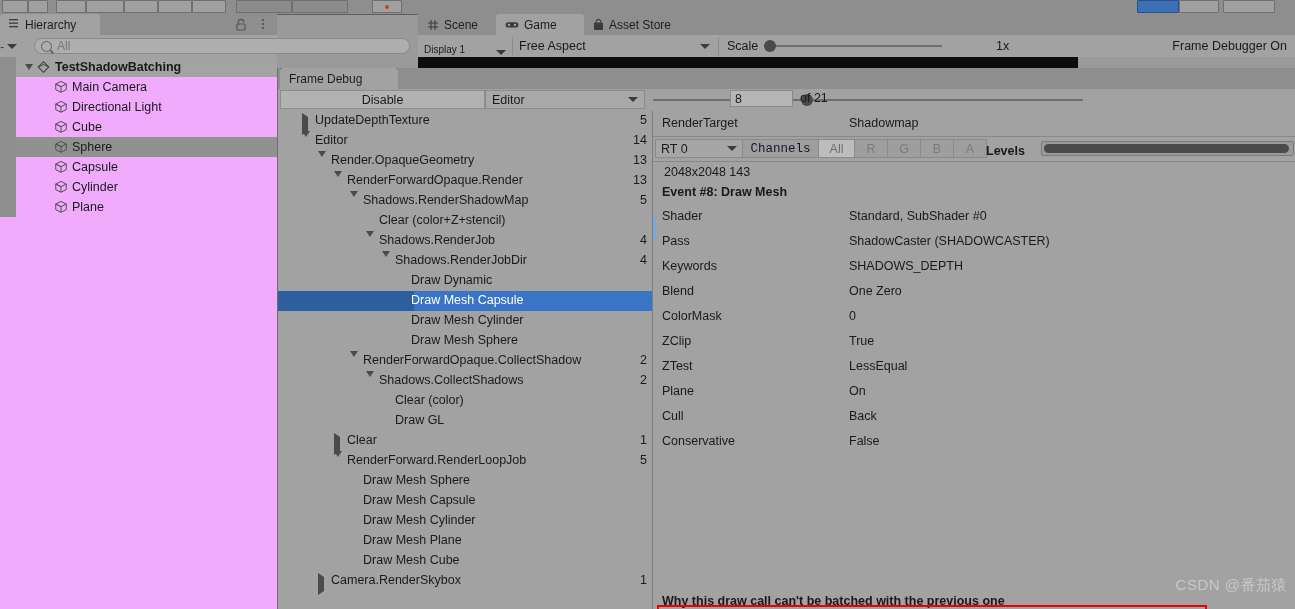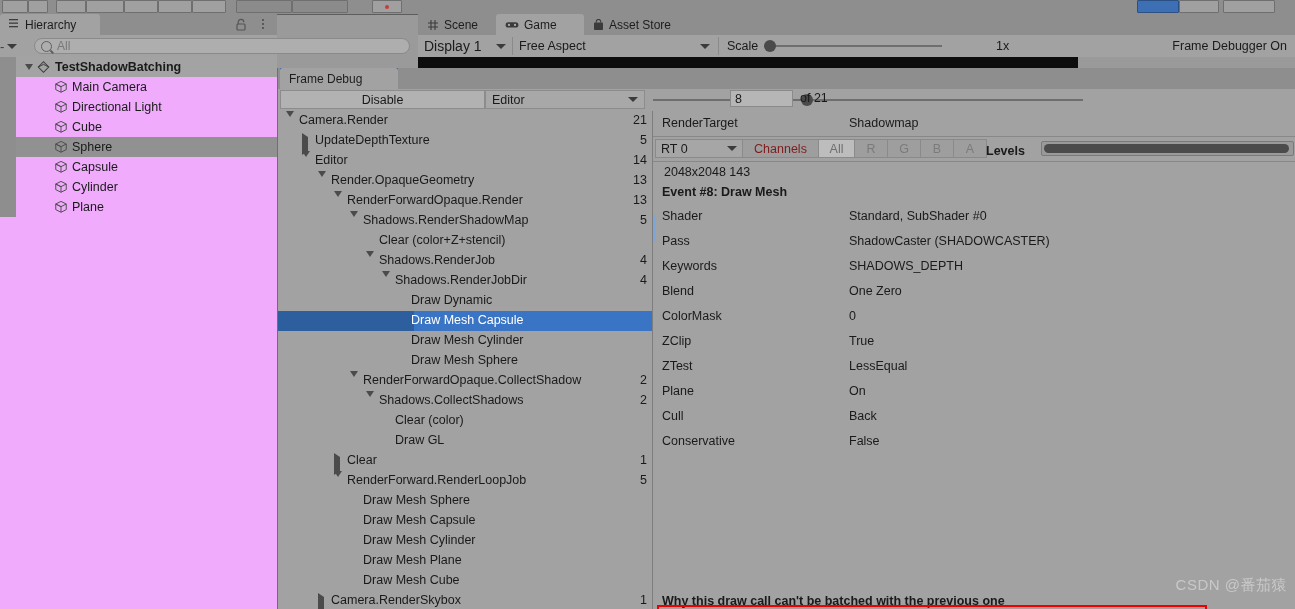--- a/index.html
+++ b/index.html
@@ -151,21 +151,21 @@
 
   #rt-bar { position:absolute; left:0; top:25px; width:643px; height:24px;
             background:#a2a2a2; border-top:1px solid #888; border-bottom:1px solid #888; }
   #rt-dropdown { position:absolute; left:2px; top:2px; width:88px; height:19px;
      background:#a6a6a6; border:1px solid #8a8a8a; box-sizing:border-box;
      display:flex; align-items:center; padding:0 5px; font-size:12.5px; }
   #rt-dropdown .caret-down { margin-left:auto; }
   .chan-btn { position:absolute; top:2px; height:19px; box-sizing:border-box;
      border:1px solid #8a8a8a; border-left:none; background:#9e9e9e;
      display:flex; align-items:center; justify-content:center; font-size:12.5px; color:#7b7b7b;}
-  .chan-btn.lbl-only { color:#7f1d1d; }
+  .chan-btn.lbl-only { color:#0f172a;font-family:Liberation Mono, monospace; }
   .chan-btn.on { background:#bdbdbd; color:#6f6f6f; }
   #levels-label { position:absolute; left:333px; top:7px; font-size:12.5px; font-weight:bold;}
   #levels-slider { position:absolute; left:388px; top:4px; width:253px; height:15px;
      background:#9a9a9a; border:1px solid #7a7a7a; box-sizing:border-box; border-radius:2px;}
   #levels-fill { position:absolute; left:2px; top:2px; width:245px; height:9px; background:#4b4b4b;
      border-radius:5px;}
 
   #rt-size { position:absolute; left:11px; top:54px; font-size:12.5px; }
   #event-title { position:absolute; left:9px; top:74px; font-size:12.5px; font-weight:bold; }
 
@@ -178,21 +178,21 @@
   #why-title { position:absolute; left:9px; top:483px; font-size:12.5px; font-weight:bold; }
   #why-box { position:absolute; left:4px; top:494px; width:550px; height:37px;
      border:2px solid #ee0000; box-sizing:border-box; }
 
   
   #gameview-header { left:418px; top:14px; width:877px; height:54px; background:#8e8e8e; }
   #gv-tabs { position:absolute; left:0; top:0; height:21px; width:877px; }
   #gv-toolbar { position:absolute; left:0; top:21px; width:877px; height:22px;
                 background:#a2a2a2; border-bottom:1px solid #7d7d7d;}
   #display-dropdown { position:absolute; left:2px; top:2px; width:90px; height:18px;
-     display:flex; align-items:center; font-size:14px; }
+     display:flex; align-items:flex-end; font-size:10px; }
   #display-dropdown .caret-down { margin-left:auto; margin-right:4px;}
   #aspect-dropdown { position:absolute; left:94px; top:2px; width:202px; height:18px;
      display:flex; align-items:center; font-size:12.5px; border-left:1px solid #8a8a8a;
      padding-left:6px; box-sizing:border-box;}
   #aspect-dropdown .caret-down { margin-left:auto; margin-right:4px;}
   #scale-wrap { position:absolute; left:300px; top:2px; width:270px; height:18px;
      display:flex; align-items:center; gap:6px; font-size:12.5px; border-left:1px solid #8a8a8a;
      padding-left:8px; box-sizing:border-box;}
   #scale-track { position:relative; width:178px; height:2px; background:#6e6e6e; }
   #scale-thumb { position:absolute; left:0px; top:-5px; width:12px; height:12px;
@@ -426,25 +426,20 @@
         </span>
       </div>
       <div id="fd-event-field">
         <span>8</span>
       </div>
       <div id="fd-event-total">of 21</div>
     </div>
 
     <div id="fd-tree">
         <div class="fdrow">
-          <span class="tw" style="left: 8px;"><span class="tri-dn"></span></span>
-          <span class="lbl" style="left: 21px;">Camera.Render</span>
-          <span class="cnt">21</span>
-        </div>
-        <div class="fdrow">
           <span class="tw" style="left: 24px;"><span class="tri-rt"></span></span>
           <span class="lbl" style="left: 37px;">UpdateDepthTexture</span>
           <span class="cnt">5</span>
         </div>
         <div class="fdrow">
           <span class="tw" style="left: 24px;"><span class="tri-dn"></span></span>
           <span class="lbl" style="left: 37px;">Editor</span>
           <span class="cnt">14</span>
         </div>
         <div class="fdrow">

